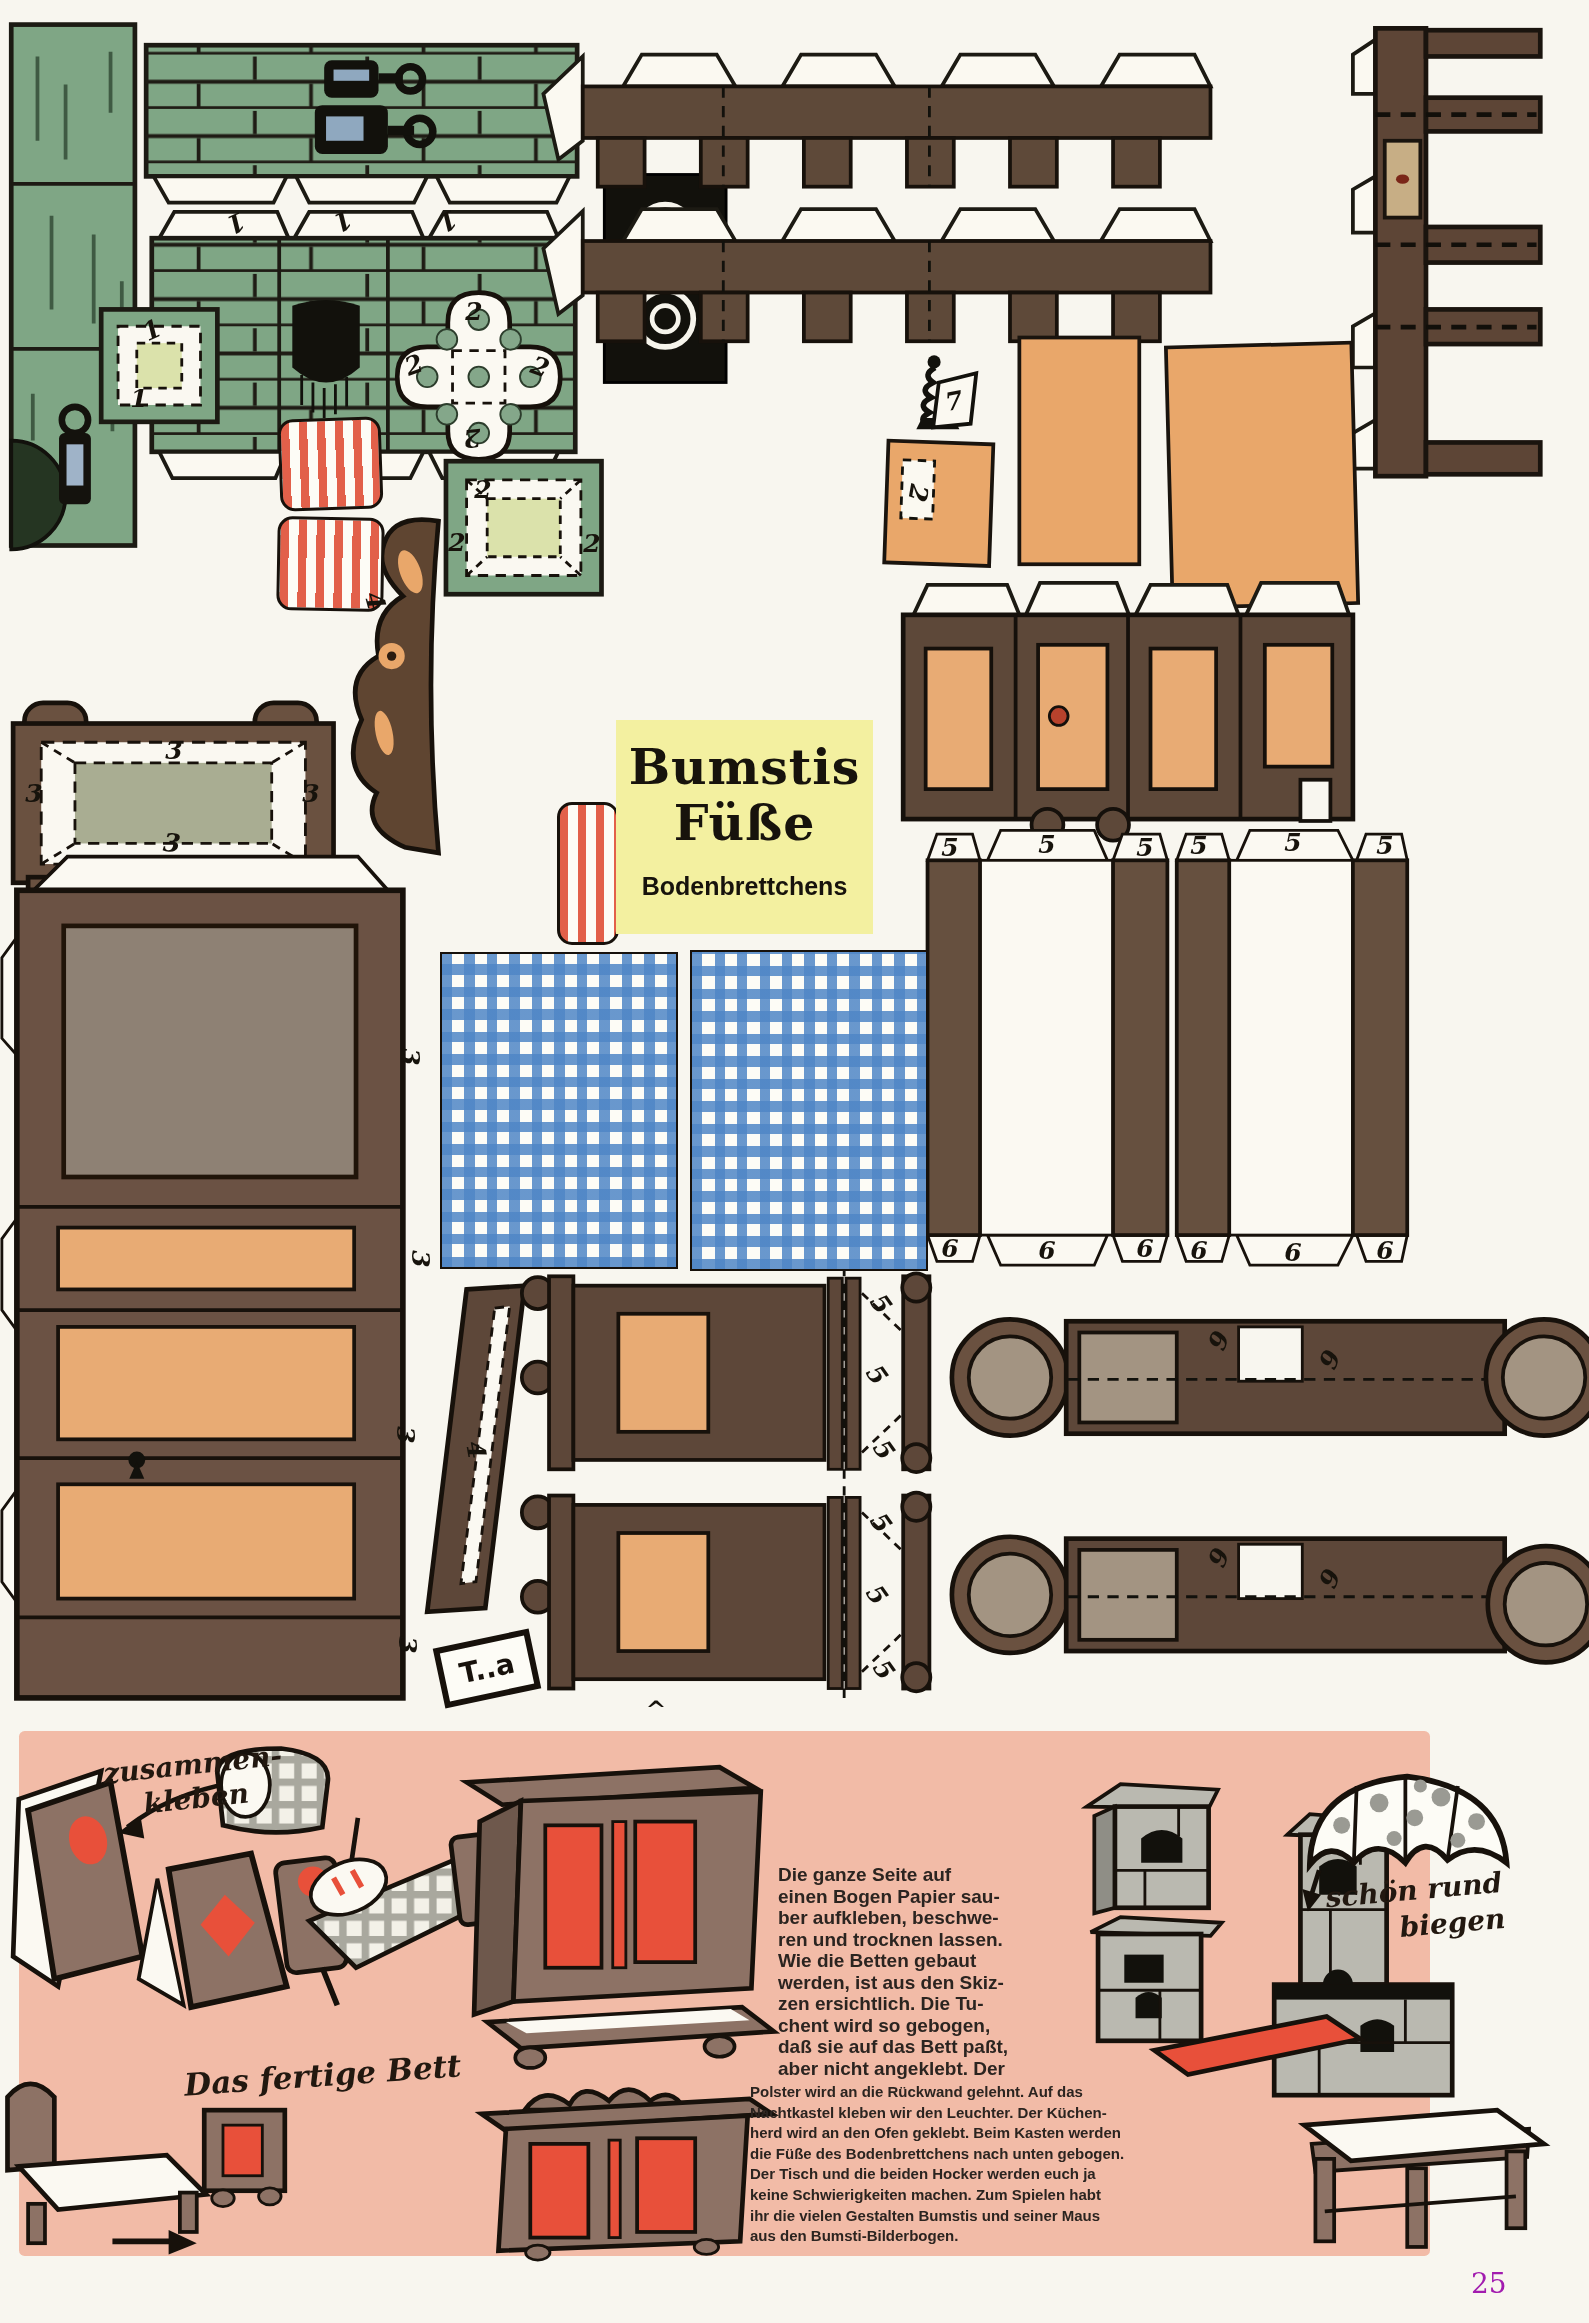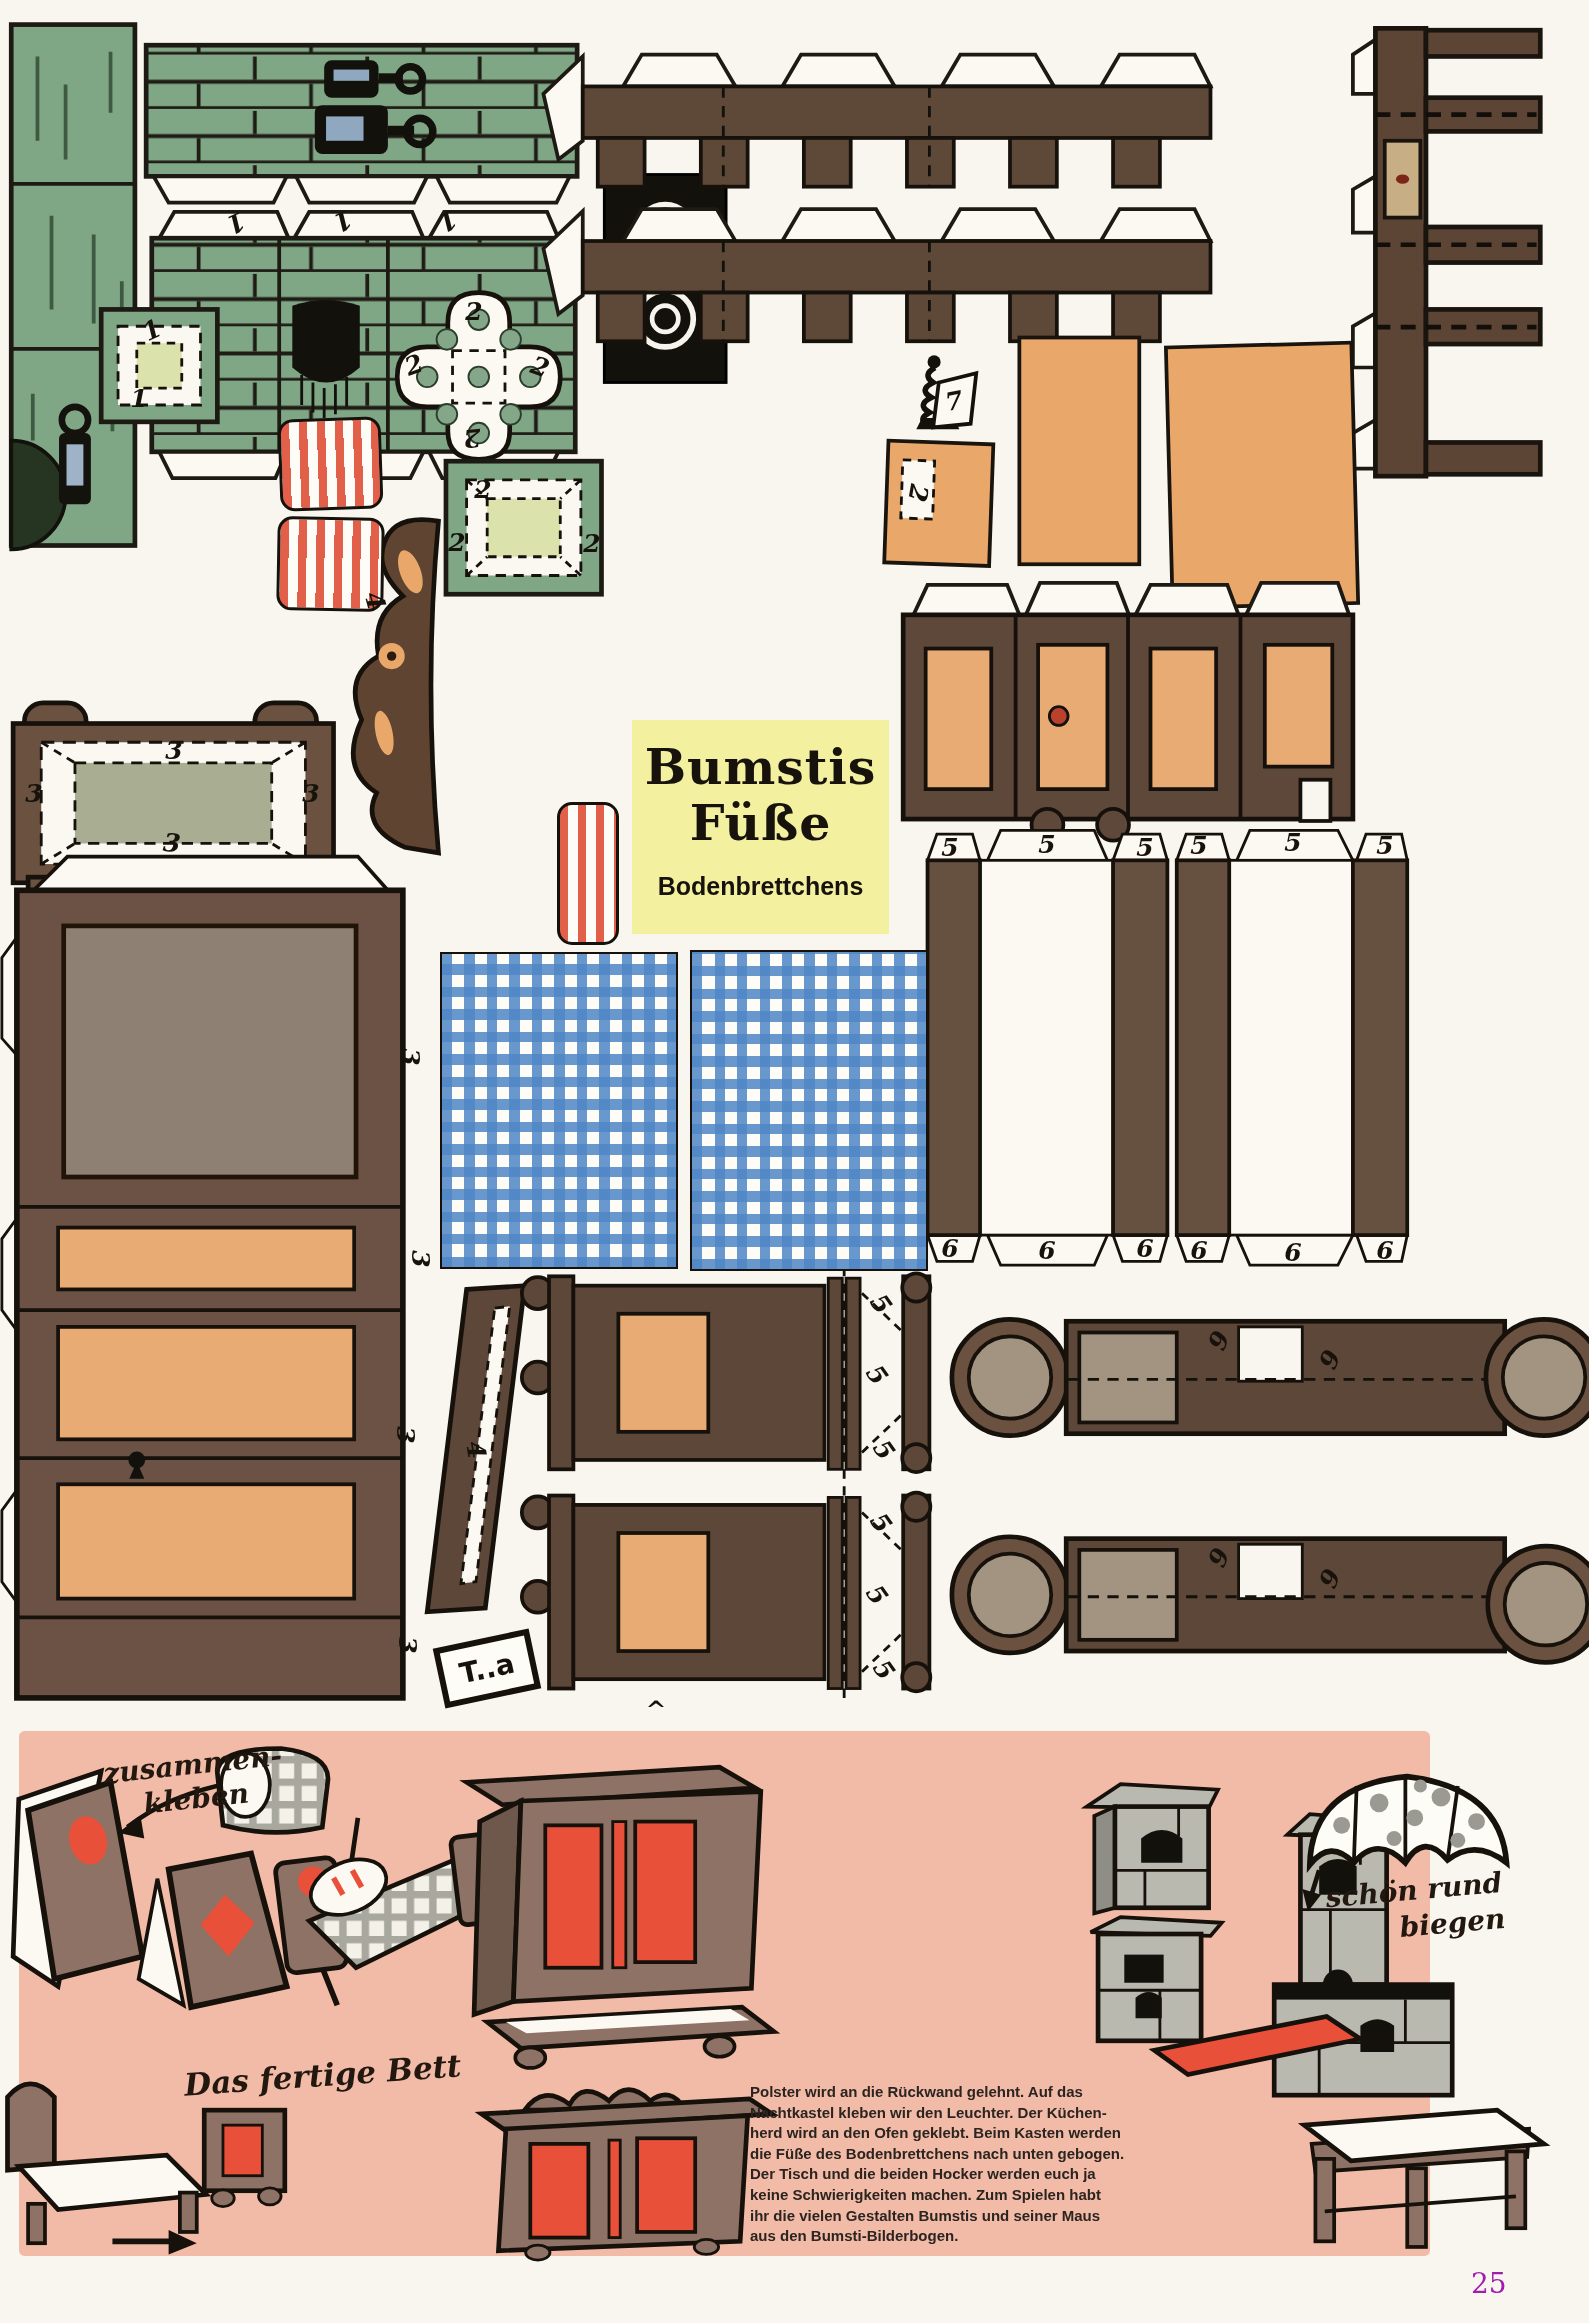--- a/index.html
+++ b/index.html
@@ -2,21 +2,21 @@
 <html style="font-size:15px"><head>
 <meta charset="utf-8">
 <style>
   html,body{margin:0;padding:0;background:#e8e4da;}
   .sheet{position:relative;width:1589px;height:2324px;background:#f8f6ef;overflow:hidden;
          font-family:"Liberation Sans",sans-serif;}
   .art{position:absolute;left:0;top:0;z-index:2;}
   .panel{position:absolute;left:19px;top:1731px;width:1411px;height:525px;background:#f2bba7;
          border-radius:5.6px;z-index:1;}
   .overlay{position:absolute;z-index:3;}
-  .title-box{left:632px;top:720px;width:257px;height:214px;background:#f3f0a0;text-align:center;}
+  .title-box{left:616px;top:720px;width:257px;height:214px;background:#f3f0a0;text-align:center;}
   .title-line{font-family:"DejaVu Serif",serif;font-weight:bold;font-size:49px;line-height:56px;
               color:#17130c;letter-spacing:0.9px;}
   .title-line.first{margin-top:19px;}
   .title-sub{font-family:"Liberation Sans",sans-serif;font-weight:bold;font-size:25px;color:#17130c;
              margin-top:20.6px;}
   .gingham{position:absolute;z-index:2;background-color:#fdfcf6;border:2.8px solid #17110b;
     background-image:
       repeating-linear-gradient(90deg, rgba(79,134,198,.85) 0 10.3px, rgba(0,0,0,0) 10.3px 22.5px),
       repeating-linear-gradient(0deg, rgba(79,134,198,.85) 0 10.3px, rgba(0,0,0,0) 10.3px 22.5px);}
   .pillow{position:absolute;z-index:2;border:3.7px solid #17110b;border-radius:15px;
@@ -425,20 +425,30 @@
   <div class="overlay stamp">
     <span>T..a</span>
   </div>
 
   <div class="overlay hand glue">zusammen-
 kleben</div>
   <div class="overlay hand bed">Das fertige Bett</div>
   <div class="overlay hand bend">schön rund
 biegen</div>
 
+  <div class="overlay instr narrow">Die ganze Seite auf
+einen Bogen Papier sau-
+ber aufkleben, beschwe-
+ren und trocknen lassen.
+Wie die Betten gebaut
+werden, ist aus den Skiz-
+zen ersichtlich. Die Tu-
+chent wird so gebogen,
+daß sie auf das Bett paßt,
+aber nicht angeklebt. Der</div>
   <div class="overlay instr wide">Polster wird an die Rückwand gelehnt. Auf das
 Nachtkastel kleben wir den Leuchter. Der Küchen-
 herd wird an den Ofen geklebt. Beim Kasten werden
 die Füße des Bodenbrettchens nach unten gebogen.
 Der Tisch und die beiden Hocker werden euch ja
 keine Schwierigkeiten machen. Zum Spielen habt
 ihr die vielen Gestalten Bumstis und seiner Maus
 aus den Bumsti-Bilderbogen.</div>
 
   <div class="overlay pagenum">25</div>

